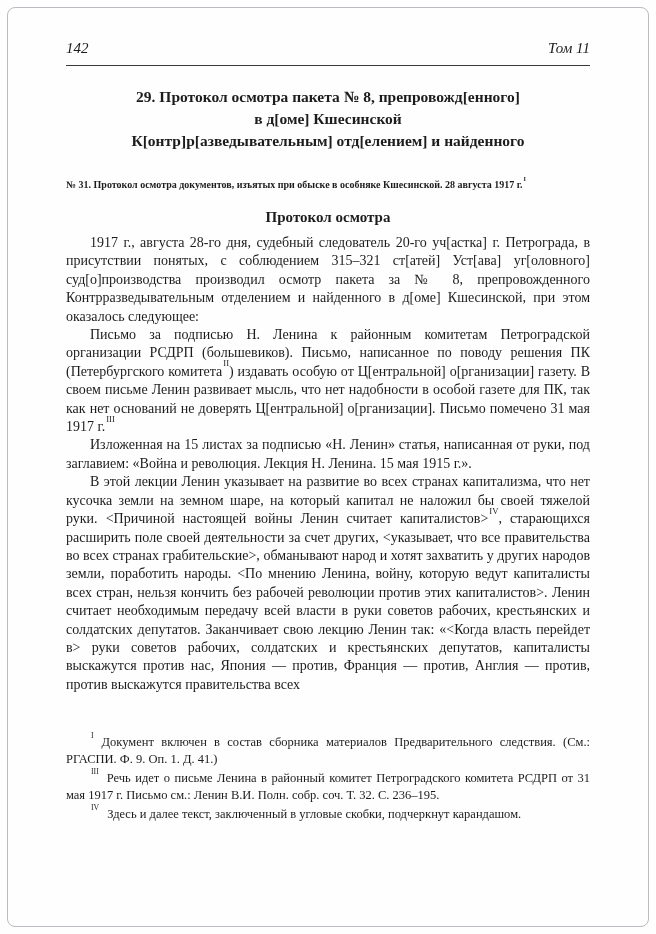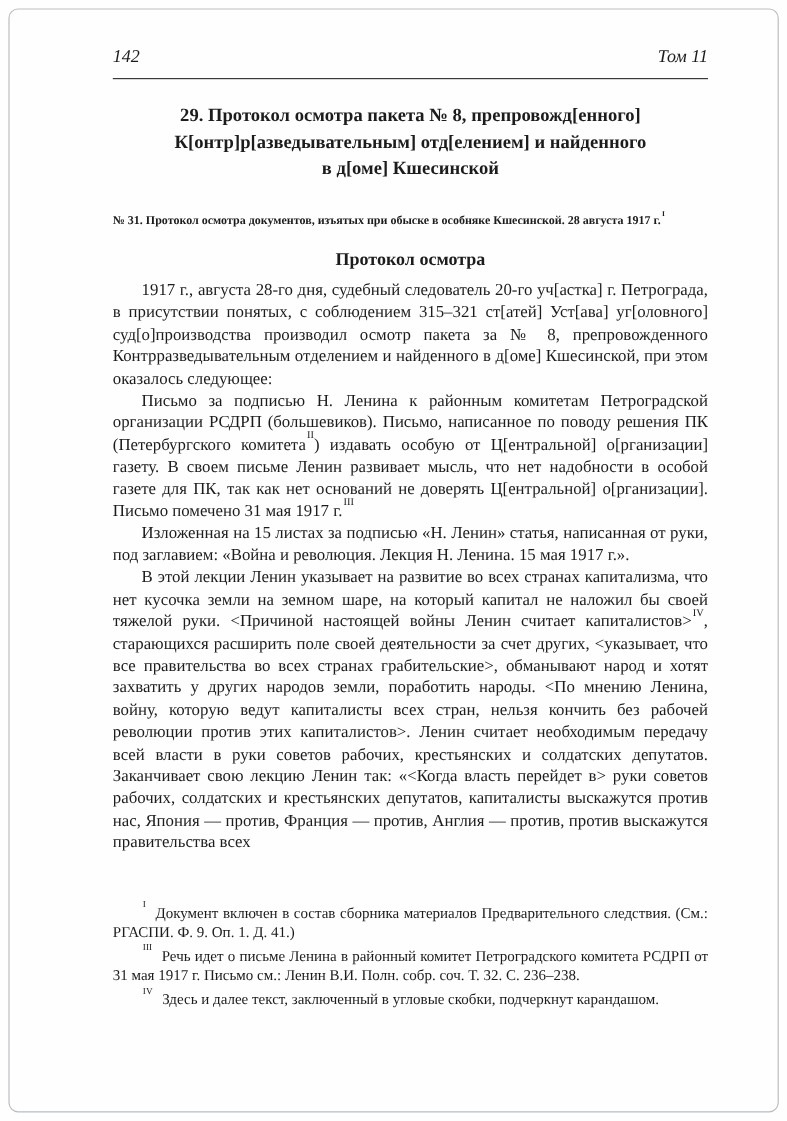--- a/index.html
+++ b/index.html
@@ -24,21 +24,20 @@
     position: absolute;
     inset: 7px;
     border: 1px solid #b9bdc1;
     border-radius: 8px;
     pointer-events: none;
   }
   .content {
     position: relative;
     padding: 40px 66px 0 66px;
     box-sizing: border-box;
-    margin-left: 28px;
   }
   .running-header {
     display: flex;
     justify-content: space-between;
     align-items: baseline;
     font-style: italic;
     font-size: 15px;
     height: 20px;
   }
   .header-rule {
@@ -103,36 +102,36 @@
   <div class="content">
 
     <div class="running-header">
       <span>142</span>
       <span>Том 11</span>
     </div>
     <div class="header-rule"></div>
 
     <div class="chapter-title">
       <div>29. Протокол осмотра пакета № 8, препровожд[енного]</div>
+      <div>в д[оме] Кшесинской</div>
       <div>К[онтр]р[азведывательным] отд[елением] и найденного</div>
-      <div>в д[оме] Кшесинской</div>
     </div>
 
     <p class="doc-heading"><span>№ 31. Протокол осмотра документов, изъятых при обыске в особняке Кшесинской. 28 августа 1917 г.</span><sup class="sup">I</sup></p>
 
     <h2 class="subheading">Протокол осмотра</h2>
 
     <p class="body-par"><span>1917 г., августа 28-го дня, судебный следователь 20-го уч[астка] г. Петрограда, в присутствии понятых, с соблюдением 315–321 ст[атей] Уст[ава] уг[оловного] суд[о]производства производил осмотр пакета за № 8, препровожденного Контрразведывательным отделением и найденного в д[оме] Кшесинской, при этом оказалось следующее:</span></p>
 
     <p class="body-par"><span>Письмо за подписью Н. Ленина к районным комитетам Петроградской организации РСДРП (большевиков). Письмо, написанное по поводу решения ПК (Петербургского комитета</span><sup class="sup">II</sup><span>) издавать особую от Ц[ентральной] о[рганизации] газету. В своем письме Ленин развивает мысль, что нет надобности в особой газете для ПК, так как нет оснований не доверять Ц[ентральной] о[рганизации]. Письмо помечено 31 мая 1917 г.</span><sup class="sup">III</sup></p>
 
-    <p class="body-par"><span>Изложенная на 15 листах за подписью «Н. Ленин» статья, написанная от руки, под заглавием: «Война и революция. Лекция Н. Ленина. 15 мая 1917 г.».</span></p>
+    <p class="body-par"><span>Изложенная на 15 листах за подписью «Н. Ленин» статья, написанная от руки, под заглавием: «Война и революция. Лекция Н. Ленина. 15 мая 1915 г.».</span></p>
 
     <p class="body-par"><span>В этой лекции Ленин указывает на развитие во всех странах капитализма, что нет кусочка земли на земном шаре, на который капитал не наложил бы своей тяжелой руки. &lt;Причиной настоящей войны Ленин считает капиталистов&gt;</span><sup class="sup">IV</sup><span>, старающихся расширить поле своей деятельности за счет других, &lt;указывает, что все правительства во всех странах грабительские&gt;, обманывают народ и хотят захватить у других народов земли, поработить народы. &lt;По мнению Ленина, войну, которую ведут капиталисты всех стран, нельзя кончить без рабочей революции против этих капиталистов&gt;. Ленин считает необходимым передачу всей власти в руки советов рабочих, крестьянских и солдатских депутатов. Заканчивает свою лекцию Ленин так: «&lt;Когда власть перейдет в&gt; руки советов рабочих, солдатских и крестьянских депутатов, капиталисты выскажутся против нас, Япония — против, Франция — против, Англия — против, против выскажутся правительства всех</span></p>
 
     <div class="footnotes">
       <p class="footnote"><sup class="sup fn-marker">I</sup><span>Документ включен в состав сборника материалов Предварительного следствия. (См.: РГАСПИ. Ф. 9. Оп. 1. Д. 41.)</span></p>
-      <p class="footnote"><sup class="sup fn-marker">III</sup><span>Речь идет о письме Ленина в районный комитет Петроградского комитета РСДРП от 31 мая 1917 г. Письмо см.: Ленин В.И. Полн. собр. соч. Т. 32. С. 236–238.</span></p>
+      <p class="footnote"><sup class="sup fn-marker">III</sup><span>Речь идет о письме Ленина в районный комитет Петроградского комитета РСДРП от 31 мая 1917 г. Письмо см.: Ленин В.И. Полн. собр. соч. Т. 32. С. 236–195.</span></p>
       <p class="footnote"><sup class="sup fn-marker">IV</sup><span>Здесь и далее текст, заключенный в угловые скобки, подчеркнут карандашом.</span></p>
     </div>
 
   </div>
 </div>
 
 </body></html>

